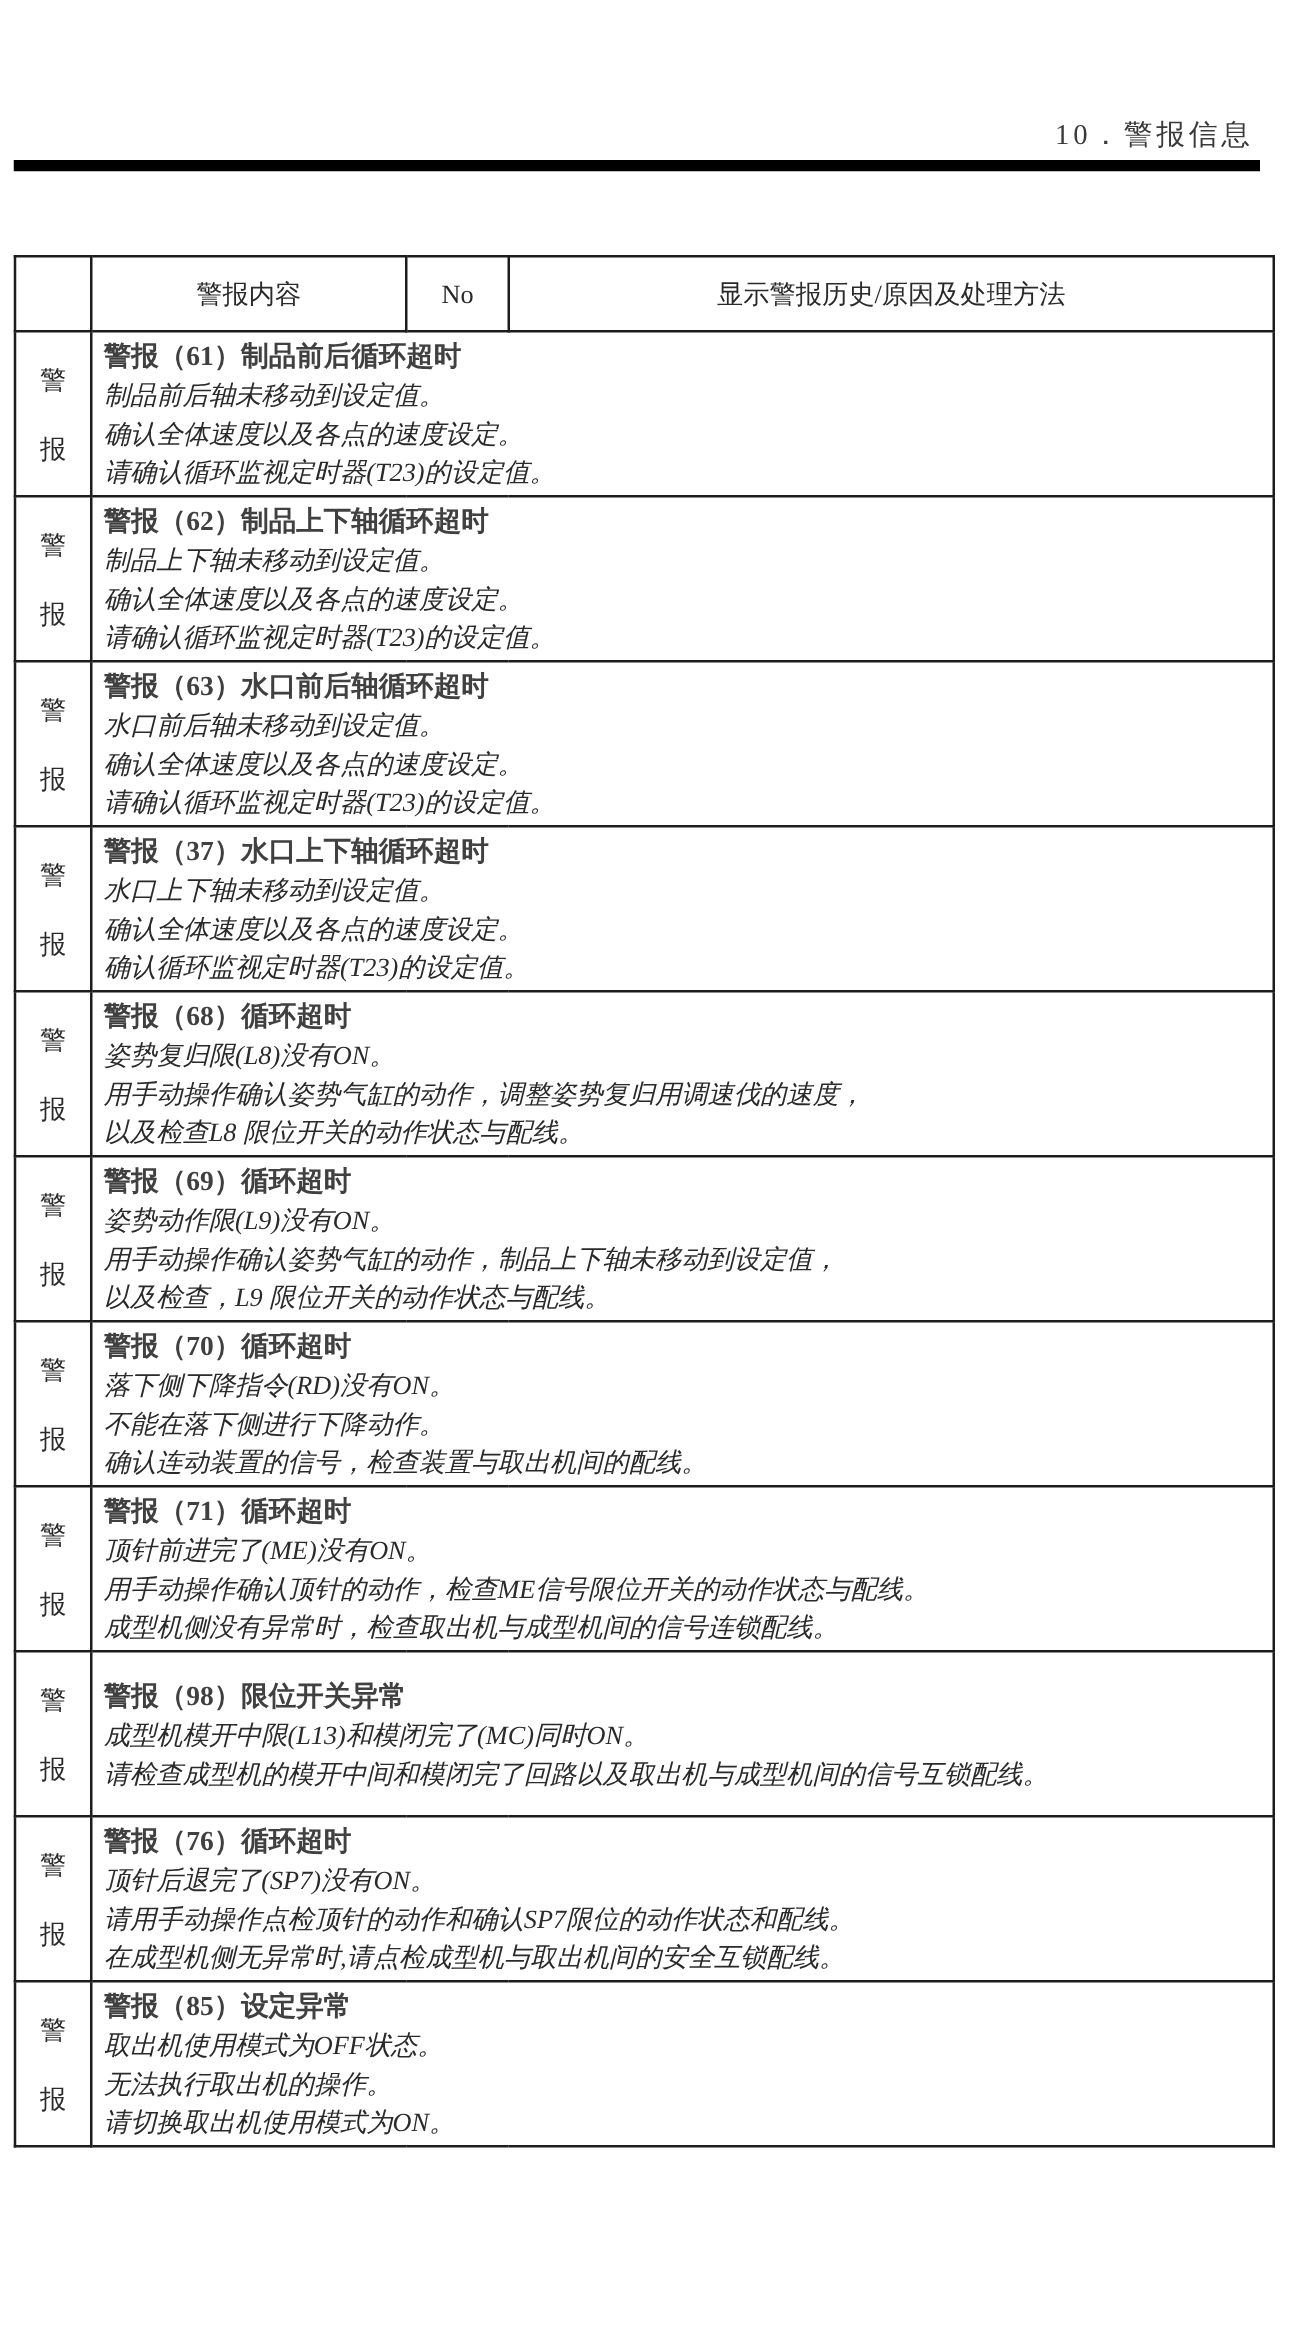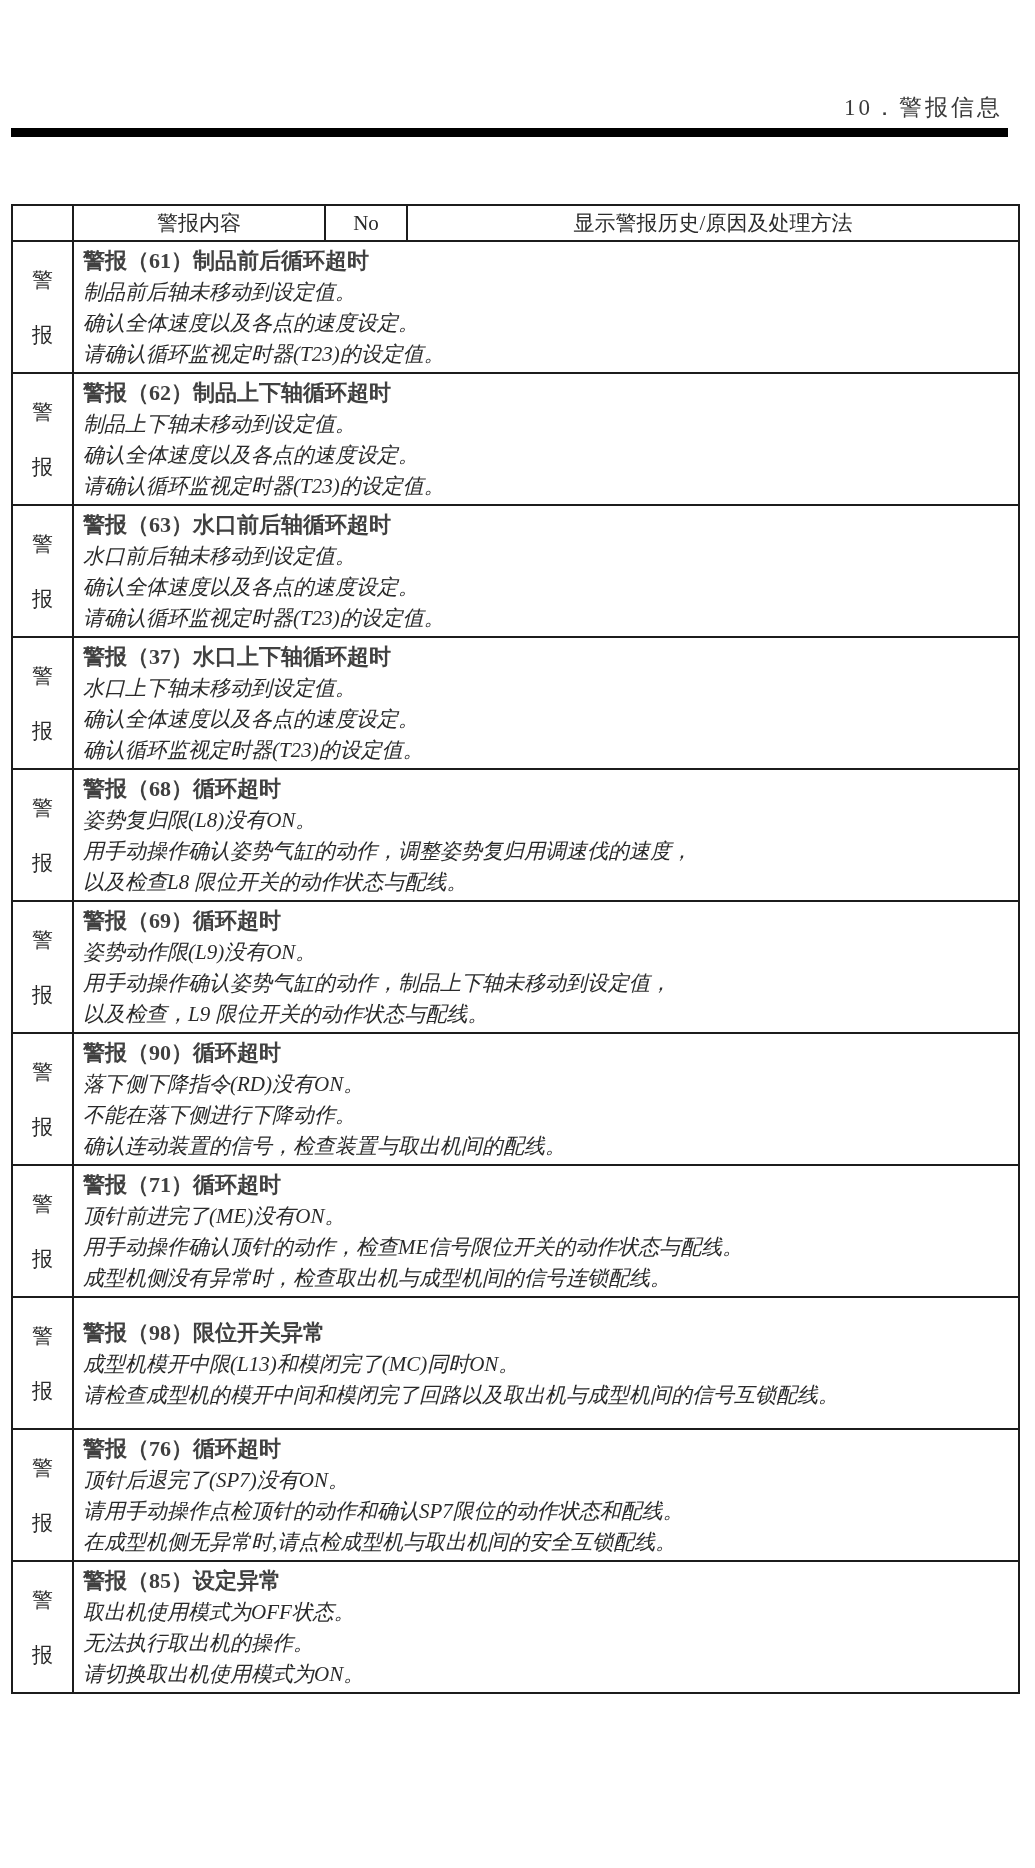--- a/index.html
+++ b/index.html
@@ -45,21 +45,21 @@
   }
   .alarm-table th,
   .alarm-table td {
     border: 2px solid #1c1c1c;
   }
   .alarm-table thead th {
     font-weight: normal;
     font-size: 21px;
     height: 34px;
     text-align: center;
-    padding: 0;
+    padding: 12px;
     color: #2a2a2a;
   }
   tr.alarm-row { height: 132px; }
   td.label-cell {
     text-align: center;
     vertical-align: middle;
     padding: 0;
   }
   .label-stack {
     display: flex;
@@ -208,21 +208,21 @@
           </td>
         </tr>
         <tr class="alarm-row">
           <td class="label-cell">
             <div class="label-stack">
               <span class="label-ch">警</span>
               <span class="label-ch">报</span>
             </div>
           </td>
           <td class="content-cell" colspan="3">
-            <div class="row-title">警报（90）循环超时</div>
+            <div class="row-title">警报（70）循环超时</div>
             <div class="row-line">落下侧下降指令(RD)没有ON。</div>
             <div class="row-line">不能在落下侧进行下降动作。</div>
             <div class="row-line">确认连动装置的信号，检查装置与取出机间的配线。</div>
           </td>
         </tr>
         <tr class="alarm-row">
           <td class="label-cell">
             <div class="label-stack">
               <span class="label-ch">警</span>
               <span class="label-ch">报</span>

